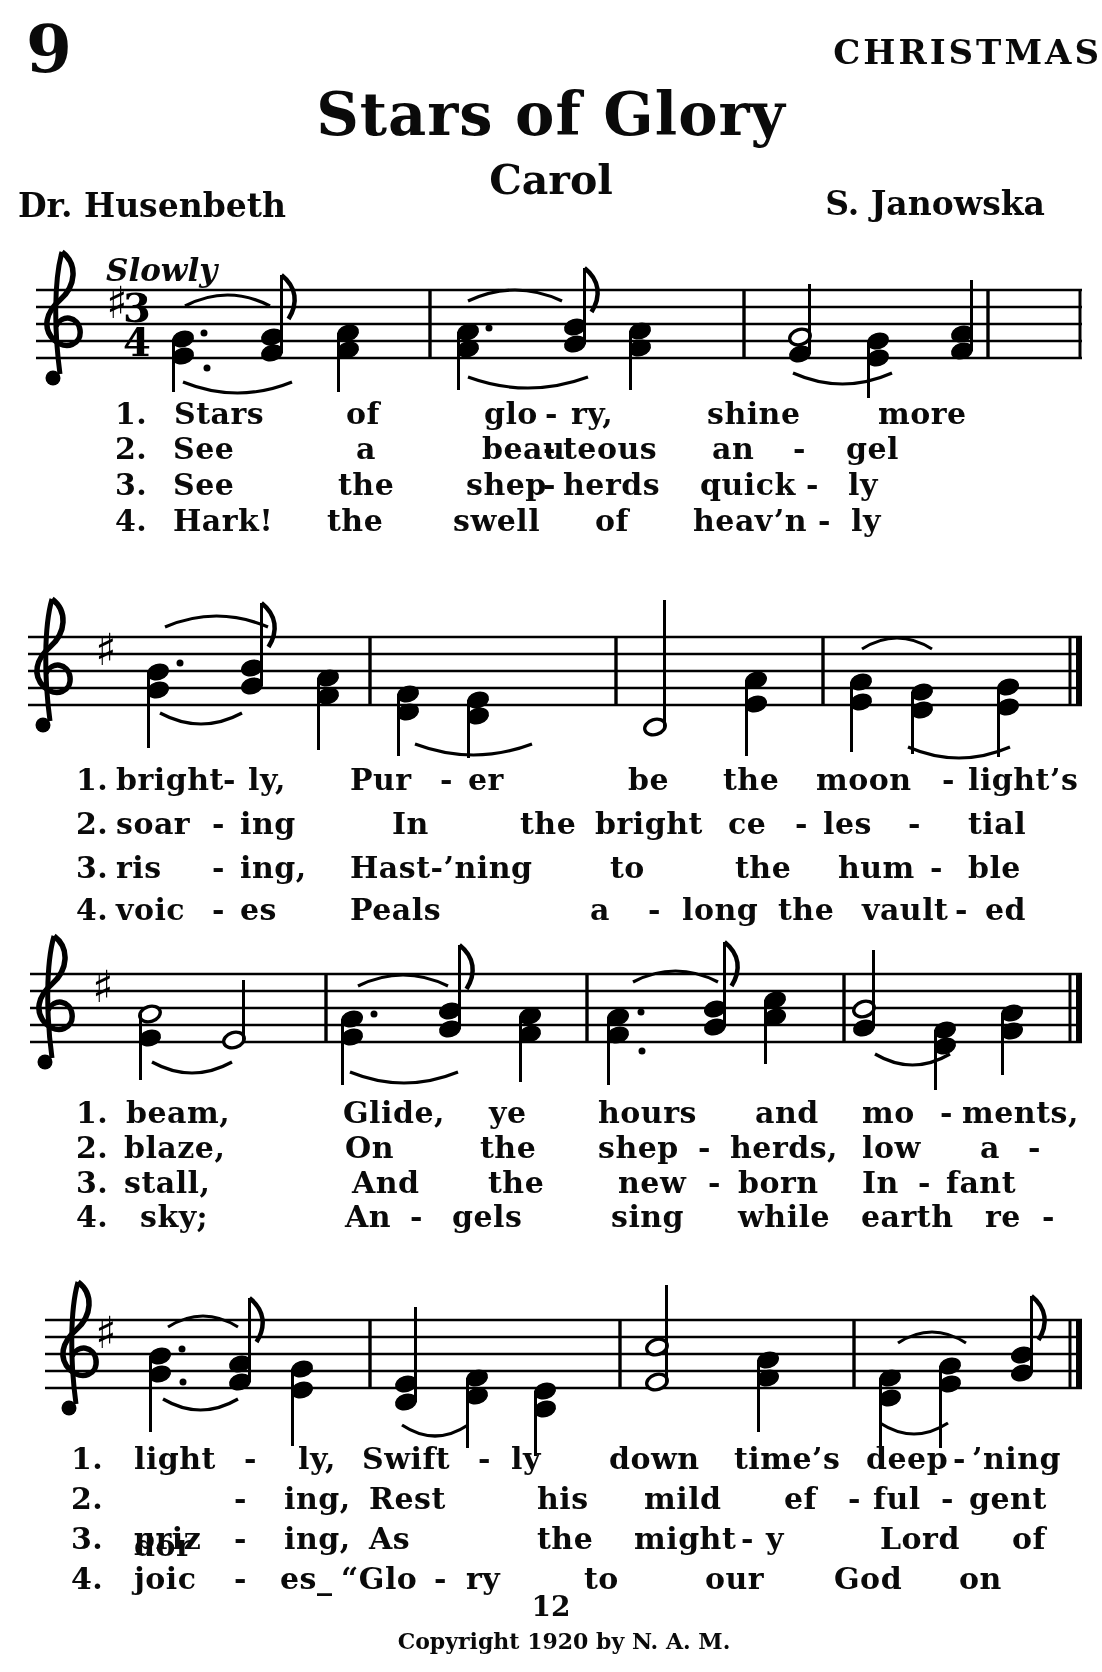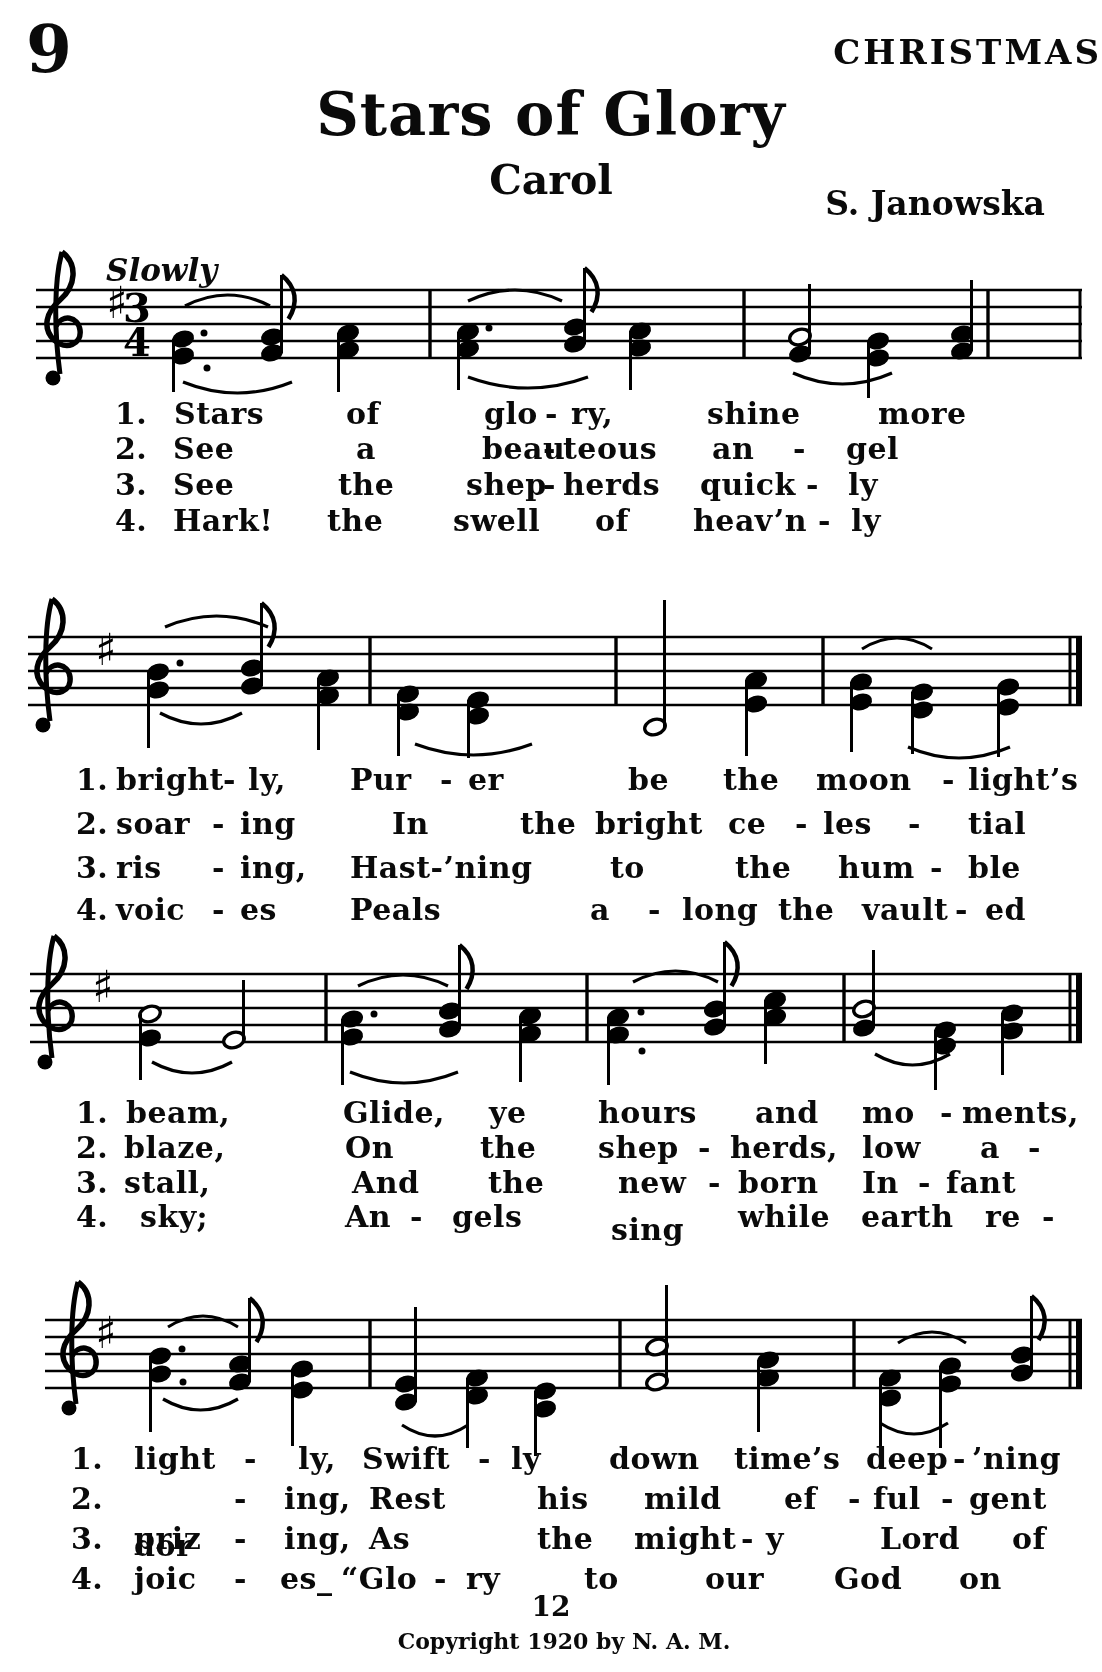--- a/index.html
+++ b/index.html
@@ -21,20 +21,21 @@
   #copyright{left:564px;transform:translateX(-50%);top:1628px;font-size:22px;font-weight:bold;}
 </style>
 </head>
 <body>
 
 <div id="page">
   <div id="corner-number" class="abs">9</div>
   <div id="category" class="abs center">CHRISTMAS</div>
   <div id="title" class="abs center">Stars of Glory</div>
   <div id="subtitle" class="abs center">Carol</div>
+  <div id="lyricist" class="abs">Dr. Husenbeth</div>
   <div id="composer" class="abs">S. Janowska</div>
   <div id="tempo" class="abs">Slowly</div>
 
   <svg id="music-svg" width="1102" height="1672" viewBox="0 0 1102 1672">
       <g>
         <line x1="36" y1="290" x2="1082" y2="290" stroke="#000" stroke-width="2.6"></line>
         <line x1="36" y1="307" x2="1082" y2="307" stroke="#000" stroke-width="2.6"></line>
         <line x1="36" y1="324" x2="1082" y2="324" stroke="#000" stroke-width="2.6"></line>
         <line x1="36" y1="341" x2="1082" y2="341" stroke="#000" stroke-width="2.6"></line>
         <line x1="36" y1="358" x2="1082" y2="358" stroke="#000" stroke-width="2.6"></line>
@@ -454,21 +455,21 @@
       <span class="lyric" style="left: 708px; top: 1165px;">-</span>
       <span class="lyric" style="left: 738px; top: 1165px;">born</span>
       <span class="lyric" style="left: 862px; top: 1165px;">In</span>
       <span class="lyric" style="left: 918px; top: 1165px;">-</span>
       <span class="lyric" style="left: 946px; top: 1165px;">fant</span>
       <span class="lyric" style="left: 76px; top: 1199px;">4.</span>
       <span class="lyric" style="left: 140px; top: 1199px;">sky;</span>
       <span class="lyric" style="left: 345px; top: 1199px;">An</span>
       <span class="lyric" style="left: 410px; top: 1199px;">-</span>
       <span class="lyric" style="left: 452px; top: 1199px;">gels</span>
-      <span class="lyric" style="left: 611px; top: 1199px; margin-top: 13px;">sing</span>
+      <span class="lyric" style="left: 611px; top: 1199px;">sing</span>
       <span class="lyric" style="left: 738px; top: 1199px; text-align: right;">while</span>
       <span class="lyric" style="left: 861px; top: 1199px;">earth</span>
       <span class="lyric" style="left: 985px; top: 1199px;">re</span>
       <span class="lyric" style="left: 1042px; top: 1199px;">-</span>
       <span class="lyric" style="left: 71px; top: 1441px;">1.</span>
       <span class="lyric" style="left: 134px; top: 1441px;">light</span>
       <span class="lyric" style="left: 244px; top: 1441px;">-</span>
       <span class="lyric" style="left: 298px; top: 1441px;">ly,</span>
       <span class="lyric" style="left: 362px; top: 1441px;">Swift</span>
       <span class="lyric" style="left: 478px; top: 1441px;">-</span>

